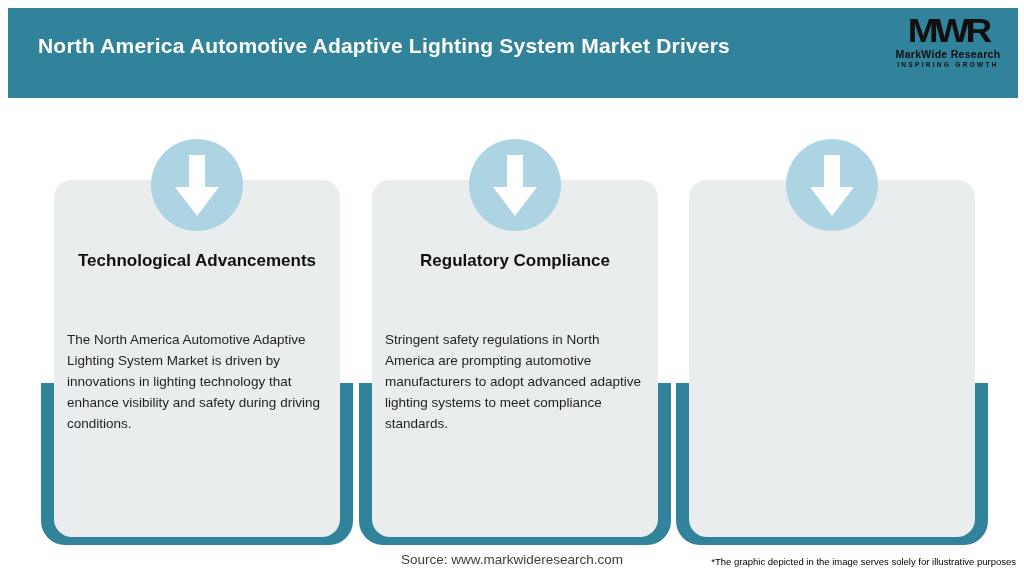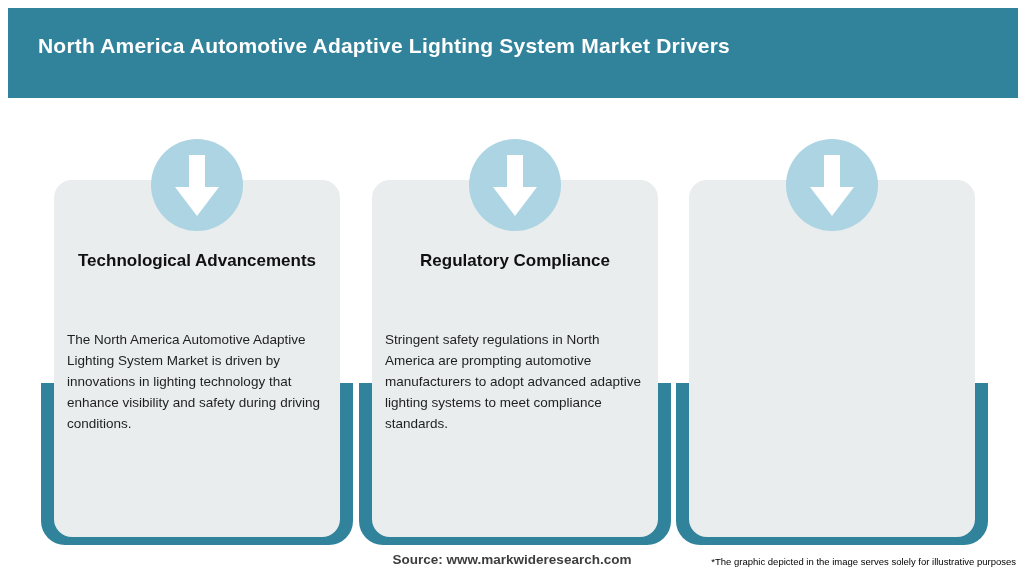--- a/index.html
+++ b/index.html
@@ -76,35 +76,40 @@
     text-align:center;font-size:17px;font-weight:bold;color:var(--card_title);
   }
   .card-body{
     position:absolute;left:26px;top:329px;width:263px;
     font-size:13.5px;line-height:21px;color:var(--body_text);
   }
 
   
   .source{
     position:absolute;left:0;top:552px;width:1024px;
-    text-align:center;font-size:13.5px;font-weight:bold;color:var(--source_text);
+    text-align:center;font-size:13.5px;font-weight:normal;color:var(--source_text);
   }
   .disclaimer{
     position:absolute;right:8px;top:556px;
     font-size:9.5px;color:#000;margin-left:32px;
   }
 </style>
 </head>
 <body>
 
 <div class="page">
 
   <div class="header">
     <div class="header-title">North America Automotive Adaptive Lighting System Market Drivers</div>
 
+    <div class="logo">
+      <div class="logo-mwr">MWR</div>
+      <div class="logo-name">MarkWide Research</div>
+      <div class="logo-tagline">INSPIRING GROWTH</div>
+    </div>
   </div>
 
   <div class="col c1">
     <div class="tray"></div>
     <div class="card"></div>
     <div class="circle">
       <svg width="44" height="62" viewBox="0 0 44 62">
         <path d="M14 0 h16 v32 h14 L22 61 L0 32 h14 z" fill="#FFFFFF"></path>
       </svg>
     </div>

